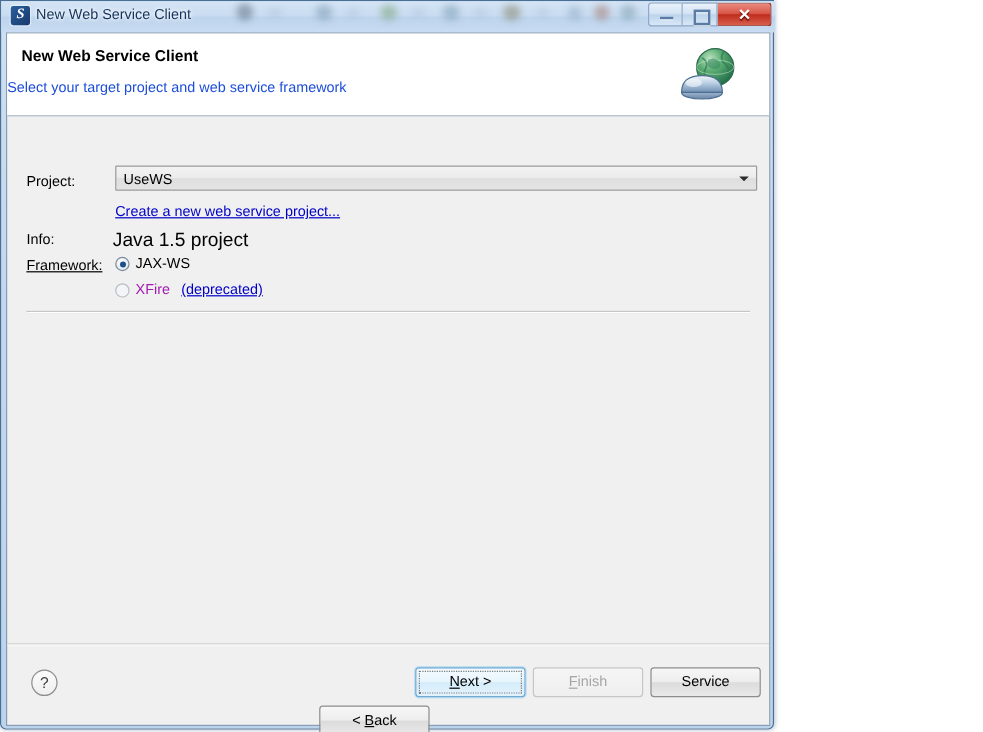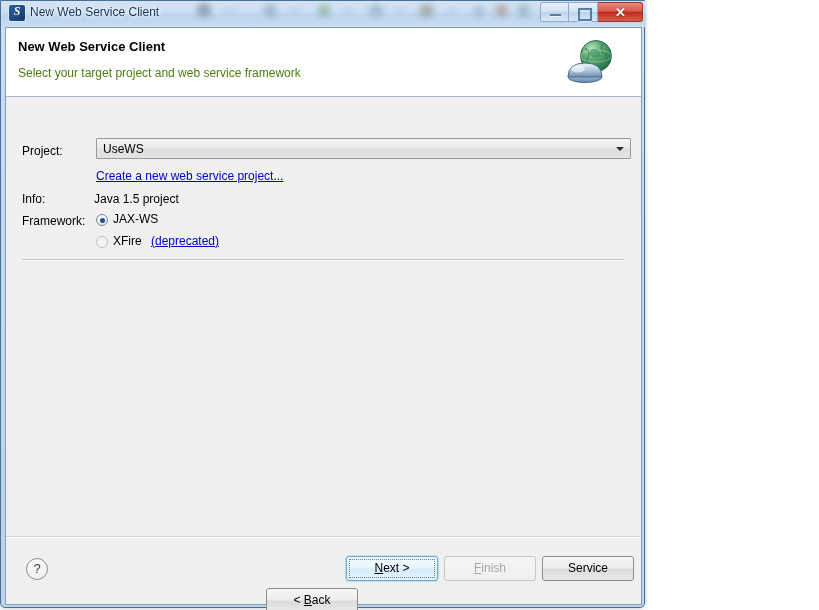--- a/index.html
+++ b/index.html
@@ -131,23 +131,23 @@
   }
   #banner-title {
     position: absolute;
     left: 12px; top: 11px;
     font-size: 13px;
     font-weight: bold;
     color: #000000;
   }
   #banner-sub {
     position: absolute;
-    left: 12px; top: 38px;
-    font-size: 12px;
-    color: #4d7c0f;
+    left: 0; top: 38px;
+    font-size: 12px;
+    color: #1d4ed8;
   }
 
   
   #banner-icon {
     position: absolute;
     right: 22px; top: 7px;
     width: 56px; height: 56px;
   }
 
   
@@ -159,26 +159,26 @@
     padding-left: 44px;
   }
   .lbl {
     position: absolute;
     font-size: 12px;
     color: #000000;
     white-space: nowrap;
   }
   #lbl-project   { left: 16px; top: 46px; }
   #lbl-info      { left: 16px; top: 94px; }
-  #lbl-framework { left: 16px; top: 116px; }
+  #lbl-framework { left: 16px; top: 116px; text-decoration: underline; }
 
   #info-value {
     position: absolute;
     left: 88px; top: 94px;
-    font-size: 12px;
+    font-size: 16px;
     color: #000000;
   }
 
   
   #project-combo {
     position: absolute;
     left: 90px; top: 40px;
     width: 535px; height: 21px;
     box-sizing: border-box;
     border: 1px solid #9a9a9a;
@@ -236,21 +236,21 @@
     border-color: #b9bfc6;
     background: #f3f4f5;
   }
   .radio-label {
     position: absolute;
     left: 17px; top: 0px;
     font-size: 12px;
     color: #000000;
     white-space: nowrap;
   }
-  .radio-label.dim { color: #000000; }
+  .radio-label.dim { color: #a21caf; }
   #xfire-deprecated {
     position: absolute;
     left: 55px; top: 0px;
     font-size: 12px;
     color: #0000c8;
     text-decoration: underline;
     cursor: pointer;
     white-space: nowrap;
   }
 

